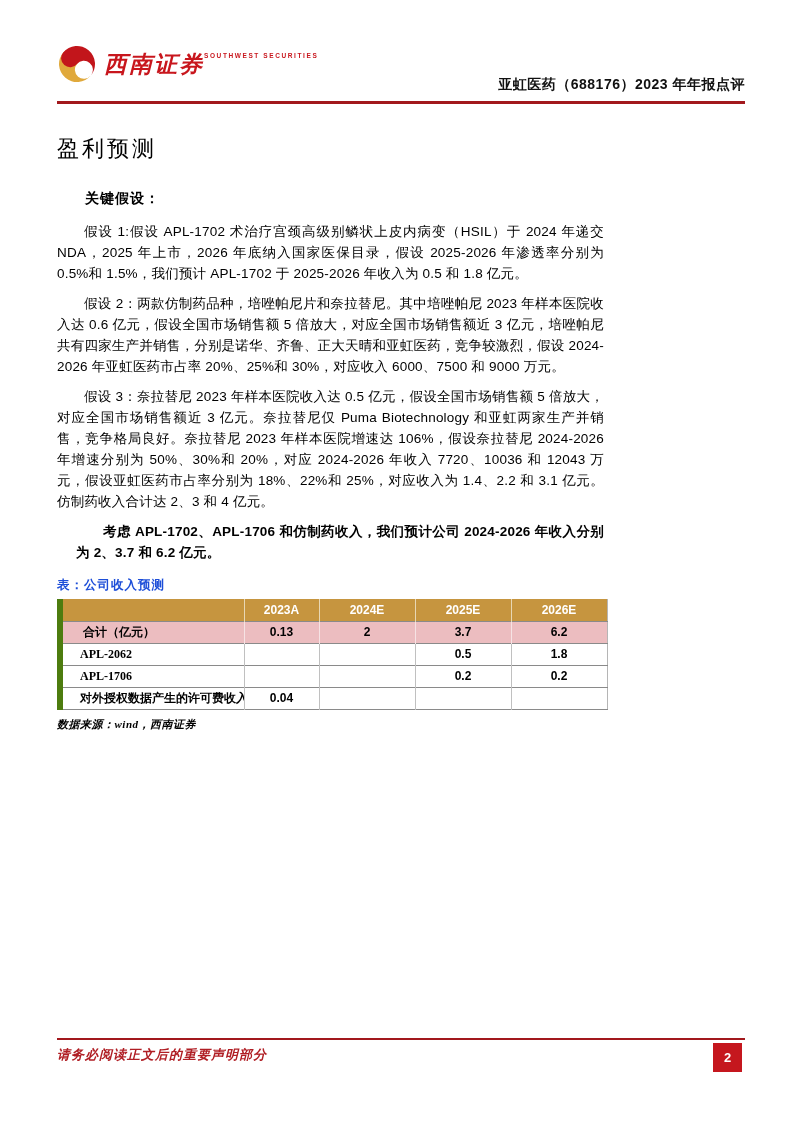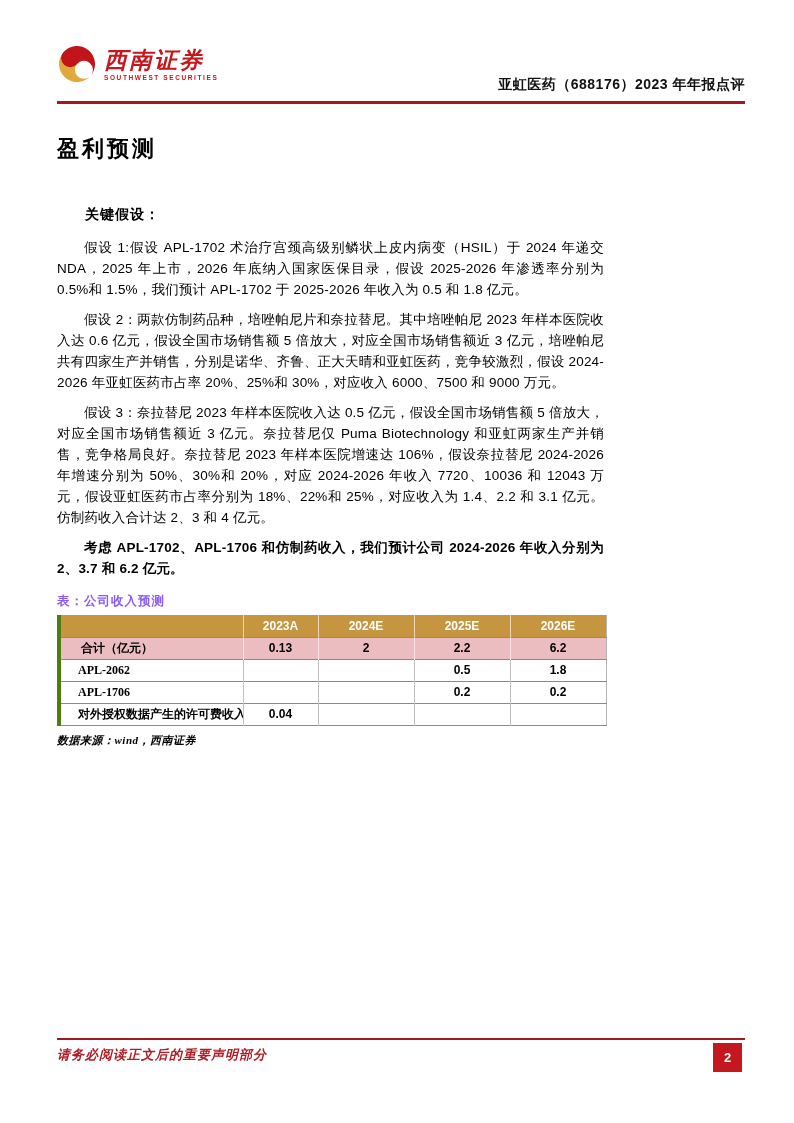--- a/index.html
+++ b/index.html
@@ -8,21 +8,21 @@
   .page {
     position: relative;
     width: 794px; height: 1123px;
     margin: 0 auto;
     background: #ffffff;
     overflow: hidden;
   }
 
   
   .logo { position: absolute; left: 57px; top: 44px; display: flex; align-items: center; gap: 7px; }
-  .logo-text { display: flex; flex-direction: column; }
+  .logo-text { display: flex; }
   .brand-name {
     font-family: "DejaVu Serif", "Liberation Serif", serif;
     font-style: italic; font-weight: bold;
     font-size: 23px; line-height: 26px; letter-spacing: 2px;
     color: #c8161d;
   }
   .brand-sub {
     font-size: 6.5px; letter-spacing: 1.6px; font-weight: bold;
     color: #c8161d; margin-top: 1px;
   }
@@ -32,44 +32,44 @@
     letter-spacing: 0.5px;
   }
   .header-rule {
     position: absolute; left: 57px; right: 49px; top: 101px;
     height: 3px; background: #a2181d;
   }
 
   
   .content { position: absolute; left: 57px; top: 130px; width: 547px; }
   .section-title {
-    font-size: 22px; font-weight: bold; color: #000;
-    letter-spacing: 3px; margin: 4px 0 42px 0;
+    font-size: 22px; font-weight: normal; color: #000;
+    letter-spacing: 3px; margin: 4px 0 26px 0;
   }
   .subheading {
     font-size: 14px; font-weight: bold; color: #000;
     margin: 0 0 13px 28px; letter-spacing: 1px;
   }
   .para {
     font-size: 13.5px; line-height: 21px; color: #000;
     text-align: justify; text-indent: 2em; margin-bottom: 9px;
     letter-spacing: 0.2px;
   }
-  .para.bold { font-weight: bold; margin-top: 3px; }
+  .para.bold { font-weight: bold; margin-top: 3px; margin-left: 19px; }
 
   
   .tbl-caption {
-    font-size: 12.5px; font-weight: bold; color: #8b5cf6;
+    font-size: 12.5px; font-weight: bold; color: #1d4ed8;
     margin: 14px 0 5px 0; letter-spacing: 1px;
     font-family: "Liberation Serif", "DejaVu Serif", serif;
   }
   table.forecast {
     border-collapse: collapse; table-layout: fixed;
     width: 547px; font-size: 12px;
-    border-left: 4px solid #4d7c0f; border-right: 1px solid #b5b5b5;
+    border-left: 6px solid #4d7c0f; border-right: 1px solid #b5b5b5;
     border-bottom: 1.5px solid #8a8a8a;
   }
   table.forecast th, table.forecast td {
     height: 22px; padding: 1px 4px; overflow: hidden; white-space: nowrap;
   }
   table.forecast thead th {
     background: #c6953f; color: #ffffff; font-weight: bold;
     text-align: center; border-right: 1px solid #e8d7b4;
   }
   table.forecast thead th:last-child { border-right: none; }
@@ -154,21 +154,21 @@
           <th>2024E</th>
           <th>2025E</th>
           <th>2026E</th>
         </tr>
       </thead>
       <tbody>
         <tr class="total">
           <td class="lbl">合计（亿元）</td>
           <td>0.13</td>
           <td>2</td>
-          <td>2.2</td>
+          <td>3.7</td>
           <td>6.2</td>
         </tr>
         <tr>
           <td class="lbl">APL-2062</td>
           <td></td>
           <td></td>
           <td>0.5</td>
           <td>1.8</td>
         </tr>
         <tr>

